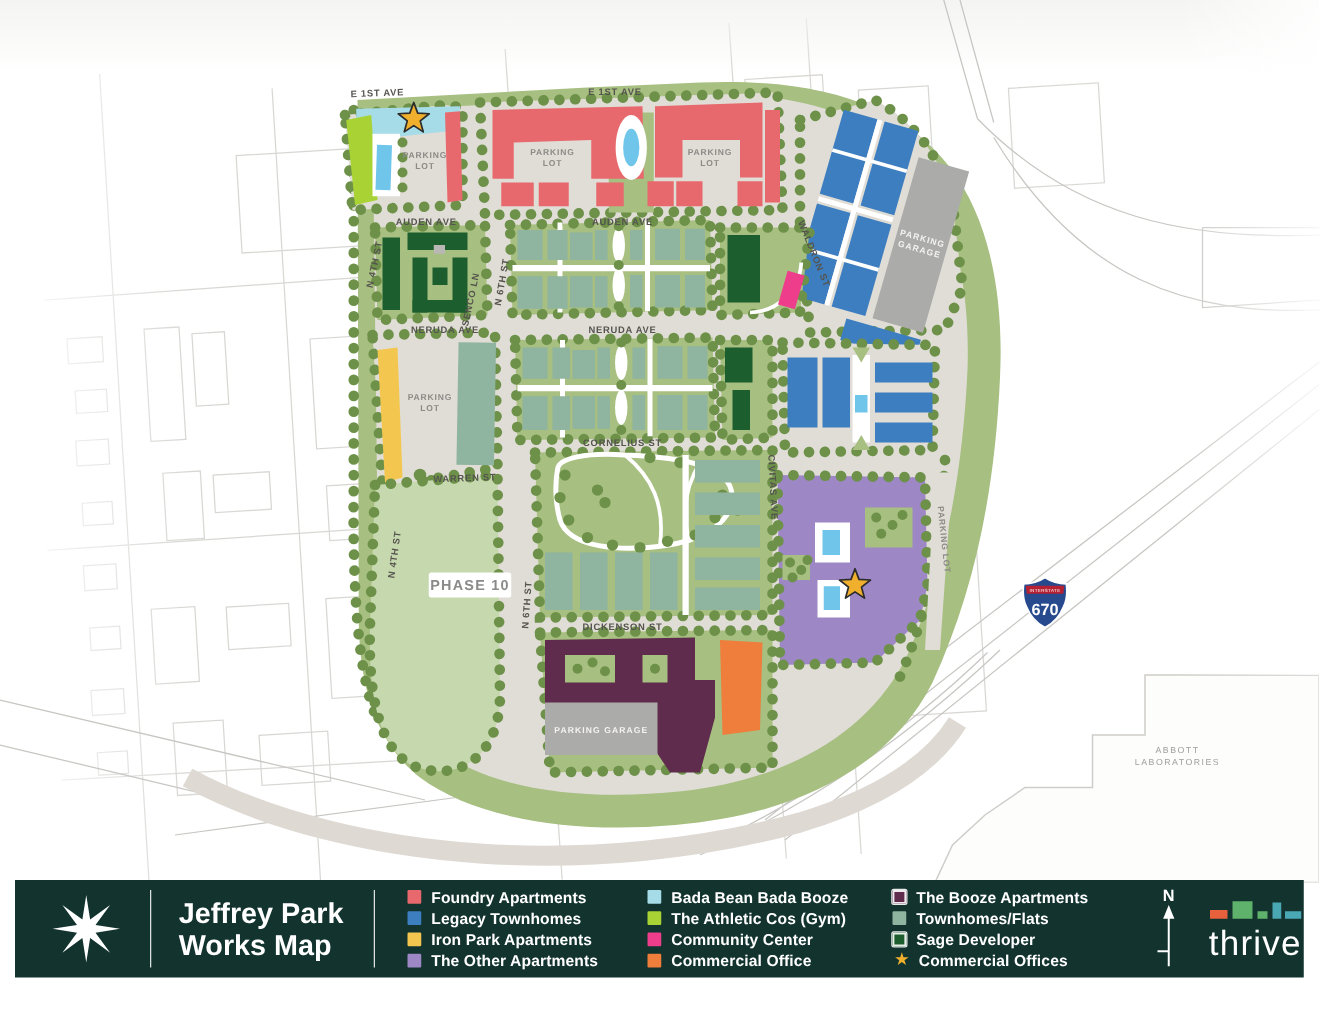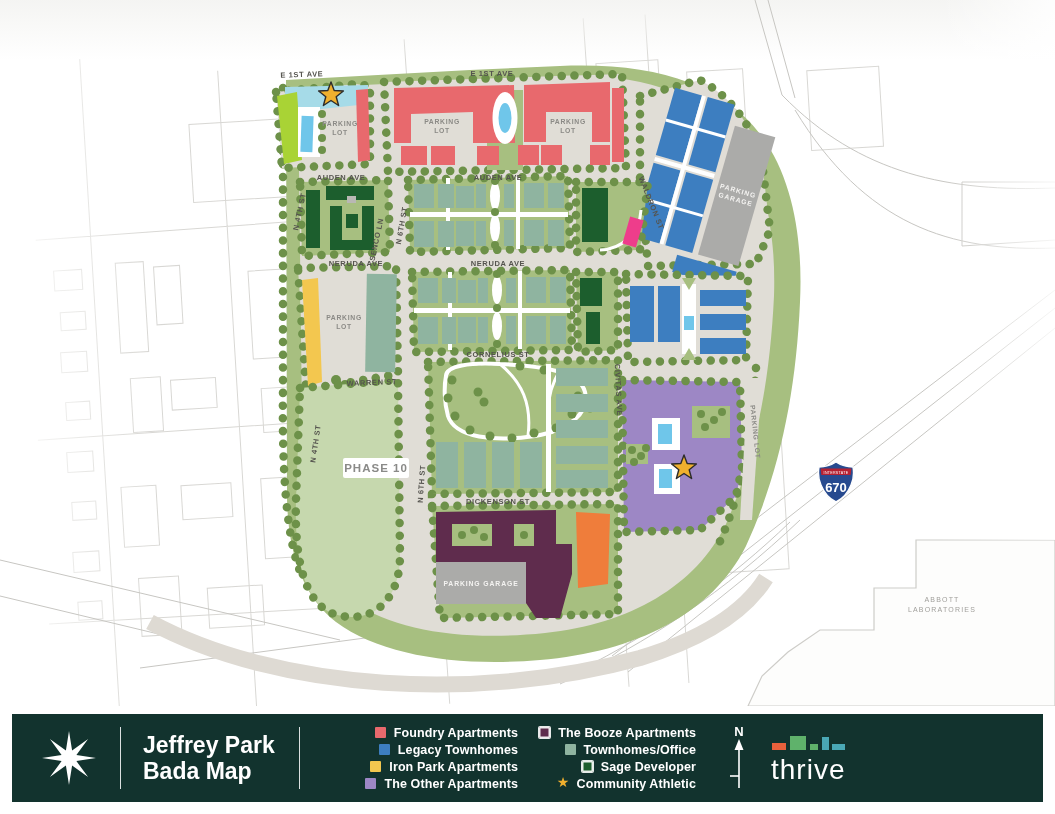--- a/index.html
+++ b/index.html
@@ -20,30 +20,30 @@
   .trees{stroke:var(--tree_green);stroke-width:8.5;stroke-dasharray:0.1 12.6;stroke-linecap:round;}
   .trees-line{fill:none;stroke:var(--tree_green);stroke-width:8.5;stroke-dasharray:0.1 12.6;stroke-linecap:round;}
   .tdot{fill:var(--tree_green);}
   .street{font-size:7.5px;font-weight:bold;fill:#55544f;letter-spacing:.6px;text-anchor:middle;}
   .blocklabel{font-size:6.8px;font-weight:bold;fill:#8b8a86;letter-spacing:.7px;text-anchor:middle;}
   .garagelabel{font-size:6.8px;font-weight:bold;fill:#f4f3f1;letter-spacing:.9px;text-anchor:middle;}
   .faint{stroke:#d2d1cd;fill:none;stroke-width:1;}
   .faint2{stroke:#c7c6c2;fill:none;stroke-width:1;}
 
   
-  .bar{position:absolute;left:12px;top:704px;width:1031px;height:88px;
-       background:var(--bar_bg);display:flex;align-items:center;color:#fff;margin-top:10px;}
+  .bar{position:absolute;left:12px;top:704px;width:1031px;height:78px;
+       background:var(--bar_bg);display:flex;align-items:center;color:#fff;}
   .logo{margin-left:28px;flex:0 0 auto;display:flex;align-items:center;}
   .vdiv{width:1px;height:62px;background:rgba(255,255,255,.85);flex:0 0 auto;}
   .vdiv.d1{margin-left:22px;} .vdiv.d2{margin-left:24px;margin-right:26px;}
   .title{margin-left:22px;width:132px;font-size:23px;line-height:26px;font-weight:bold;flex:0 0 auto;}
   .cols{display:flex;flex:0 0 auto;}
   .col{display:flex;flex-direction:column;justify-content:center;gap:3px;}
   .col.c1{width:192px;} .col.c2{width:196px;} .col.c3{width:178px;}
-  .li{display:flex;align-items:center;height:14px;justify-content:flex-end;}
+  .li{display:flex;align-items:center;height:14px;}
   .sw{width:11px;height:11px;border-radius:1px;margin-right:8px;flex:0 0 auto;}
   .sw.bordered{box-shadow:0 0 0 1.5px rgba(255,255,255,.9) inset, 0 0 0 1px rgba(255,255,255,.9);}
   .li .lbl{font-size:12.5px;font-weight:600;letter-spacing:.1px;white-space:nowrap;}
   .sw-star{width:15px;margin-right:6px;font-size:14px;line-height:11px;flex:0 0 auto;
            text-align:center;transform:translateY(-1px);}
   .compass{margin-left:28px;flex:0 0 auto;display:flex;flex-direction:column;align-items:center;width:30px;}
   .compass .n{font-size:13px;font-weight:bold;line-height:12px;}
   .thrive{margin-left:10px;flex:0 0 auto;width:104px;}
 </style>
 </head>
@@ -428,21 +428,21 @@
 
   <div class="bar">
     <div class="logo">
       <svg width="58" height="58" viewBox="-29 -29 58 58">
         <polygon fill="#ffffff" points="0,-27 3.1,-7.4 19.1,-19.1 7.4,-3.1 27,0 7.4,3.1 19.1,19.1 3.1,7.4 0,27 -3.1,7.4 -19.1,19.1 -7.4,3.1 -27,0 -7.4,-3.1 -19.1,-19.1 -3.1,-7.4"></polygon>
       </svg>
     </div>
     <div class="vdiv d1"></div>
     <div class="title">
       <div>Jeffrey Park</div>
-      <div>Bada Map</div>
+      <div>Works Map</div>
     </div>
     <div class="vdiv d2"></div>
 
     <div class="cols">
       <div class="col c1">
         <div class="li">
           <span class="sw" style="background: rgb(232, 105, 109);"></span>
           <span class="lbl">Foundry Apartments</span>
         </div>
         <div class="li">
@@ -451,36 +451,54 @@
         </div>
         <div class="li">
           <span class="sw" style="background: rgb(243, 199, 79);"></span>
           <span class="lbl">Iron Park Apartments</span>
         </div>
         <div class="li">
           <span class="sw" style="background: rgb(157, 135, 197);"></span>
           <span class="lbl">The Other Apartments</span>
         </div>
       </div>
+      <div class="col c2">
+        <div class="li">
+          <span class="sw" style="background: rgb(166, 219, 232);"></span>
+          <span class="lbl">Bada Bean Bada Booze</span>
+        </div>
+        <div class="li">
+          <span class="sw" style="background: rgb(169, 211, 53);"></span>
+          <span class="lbl">The Athletic Cos (Gym)</span>
+        </div>
+        <div class="li">
+          <span class="sw" style="background: rgb(238, 61, 139);"></span>
+          <span class="lbl">Community Center</span>
+        </div>
+        <div class="li">
+          <span class="sw" style="background: rgb(239, 125, 59);"></span>
+          <span class="lbl">Commercial Office</span>
+        </div>
+      </div>
       <div class="col c3">
         <div class="li">
           <span class="sw bordered" style="background: rgb(95, 44, 77);"></span>
           <span class="lbl">The Booze Apartments</span>
         </div>
         <div class="li">
           <span class="sw" style="background: rgb(143, 180, 160);"></span>
-          <span class="lbl">Townhomes/Office</span>
+          <span class="lbl">Townhomes/Flats</span>
         </div>
         <div class="li">
           <span class="sw bordered" style="background: rgb(28, 94, 45);"></span>
           <span class="lbl">Sage Developer</span>
         </div>
         <div class="li">
           <span class="sw-star" style="color: rgb(240, 176, 46);">★</span>
-          <span class="lbl">Community Athletic</span>
+          <span class="lbl">Commercial Offices</span>
         </div>
       </div>
     </div>
 
     <div class="compass">
       <div class="n">N</div>
       <svg width="20" height="52" viewBox="0 0 20 52">
         <polygon points="10,1 14.5,12 5.5,12" fill="#ffffff"></polygon>
         <line x1="10" y1="8" x2="10" y2="50" stroke="#ffffff" stroke-width="1.6"></line>
         <line x1="1" y1="38" x2="10" y2="38" stroke="#ffffff" stroke-width="1.6"></line>

